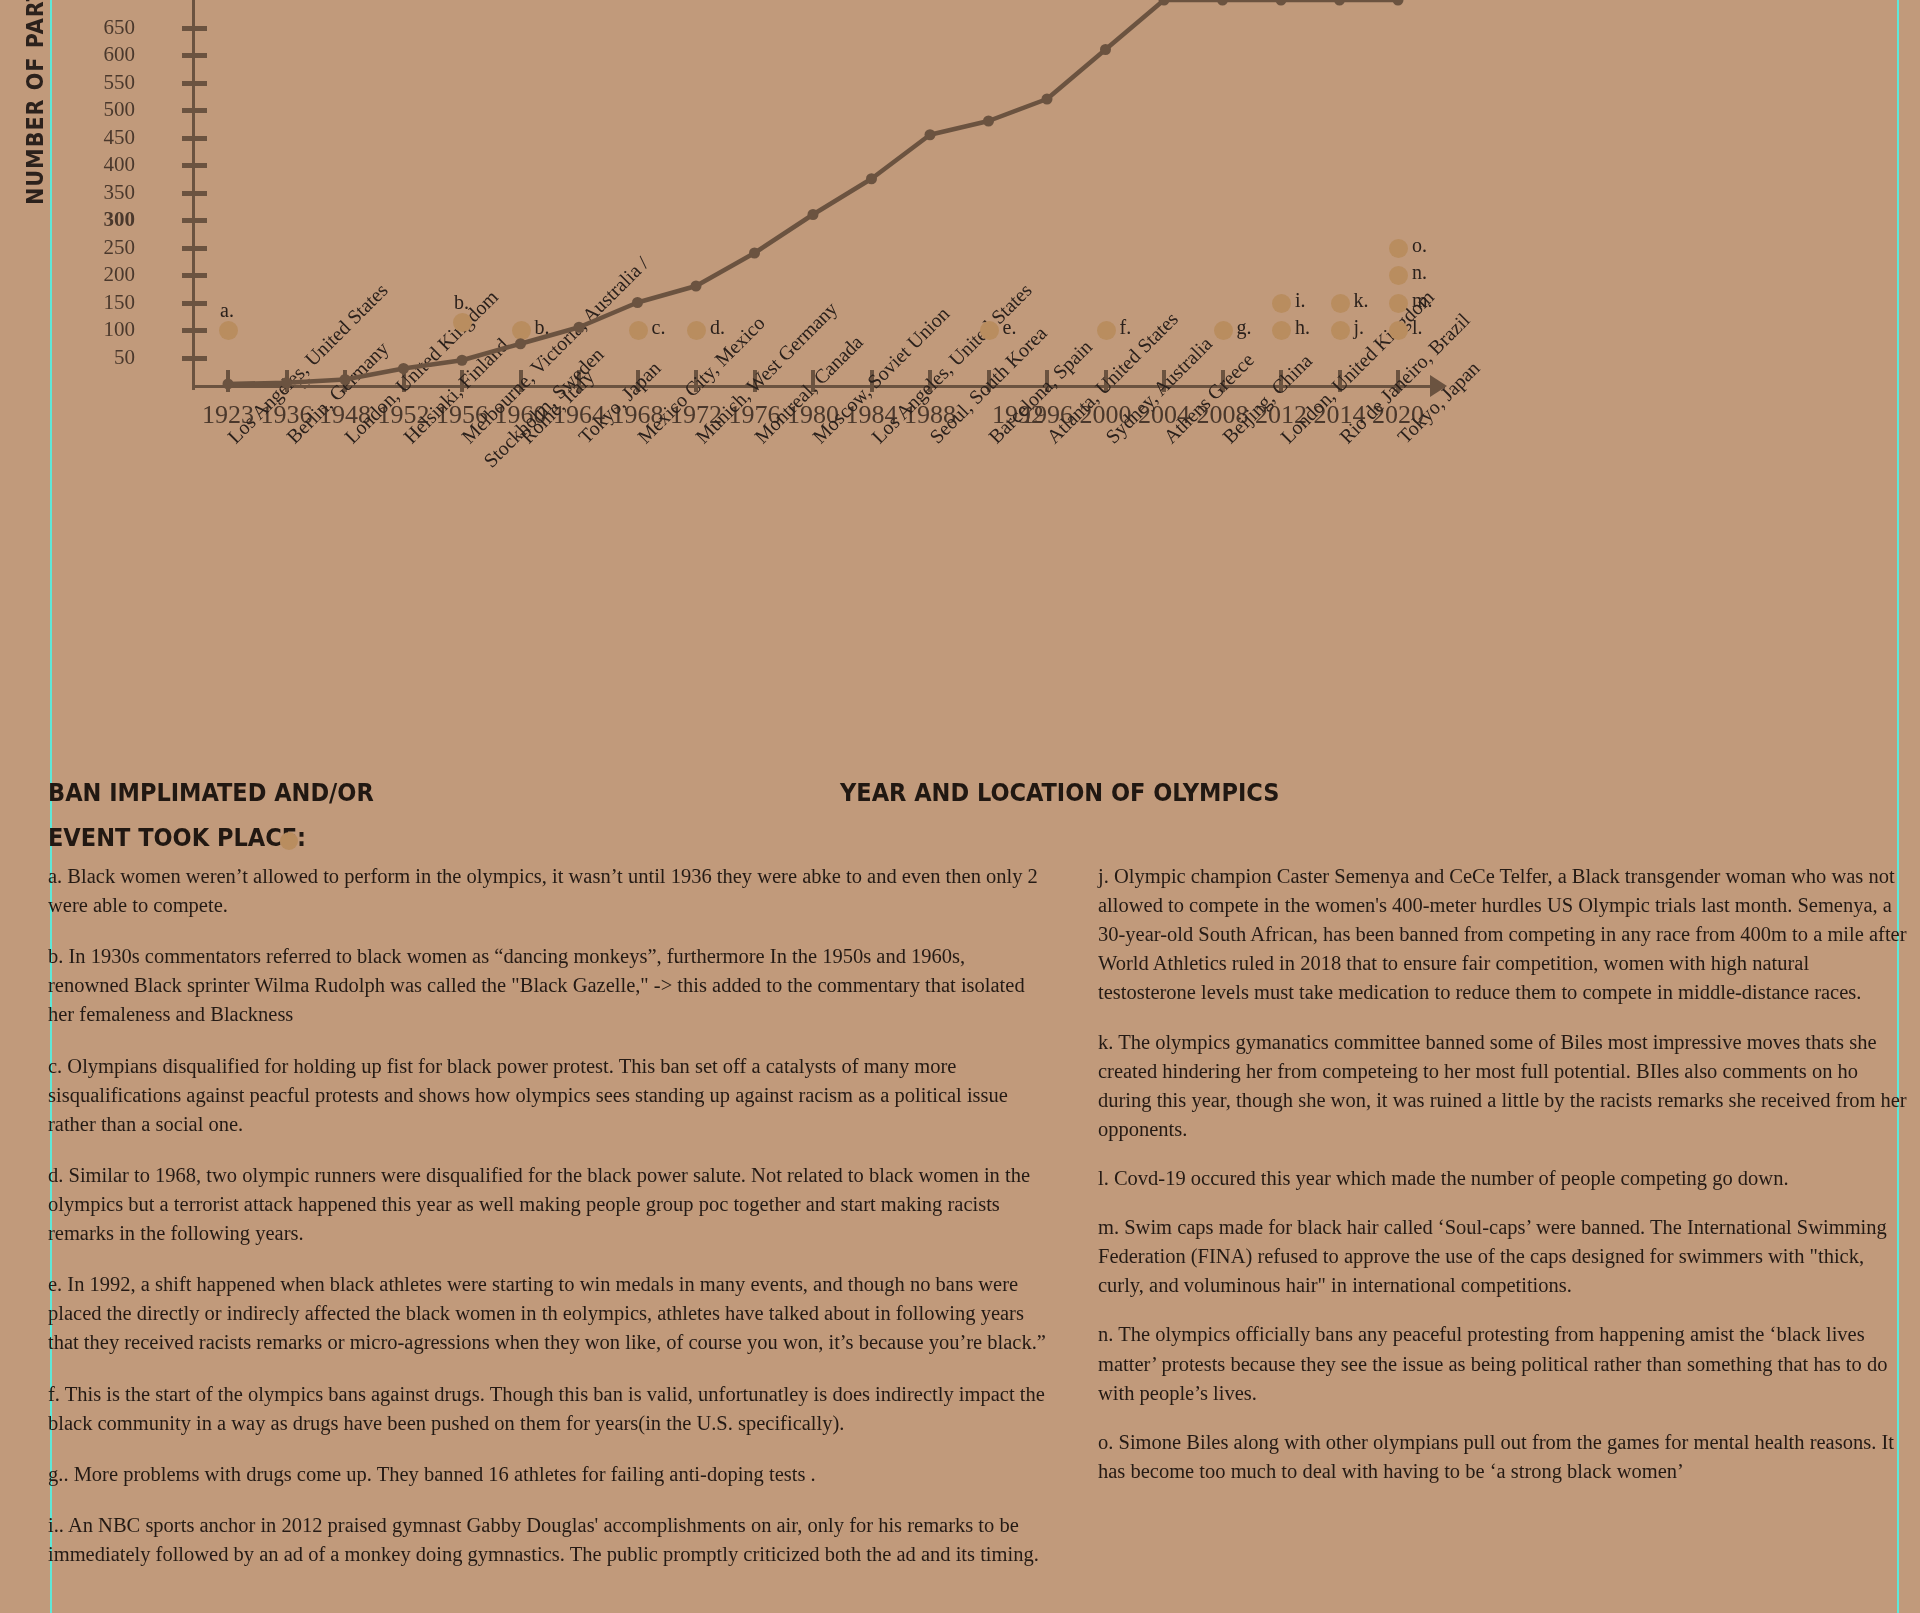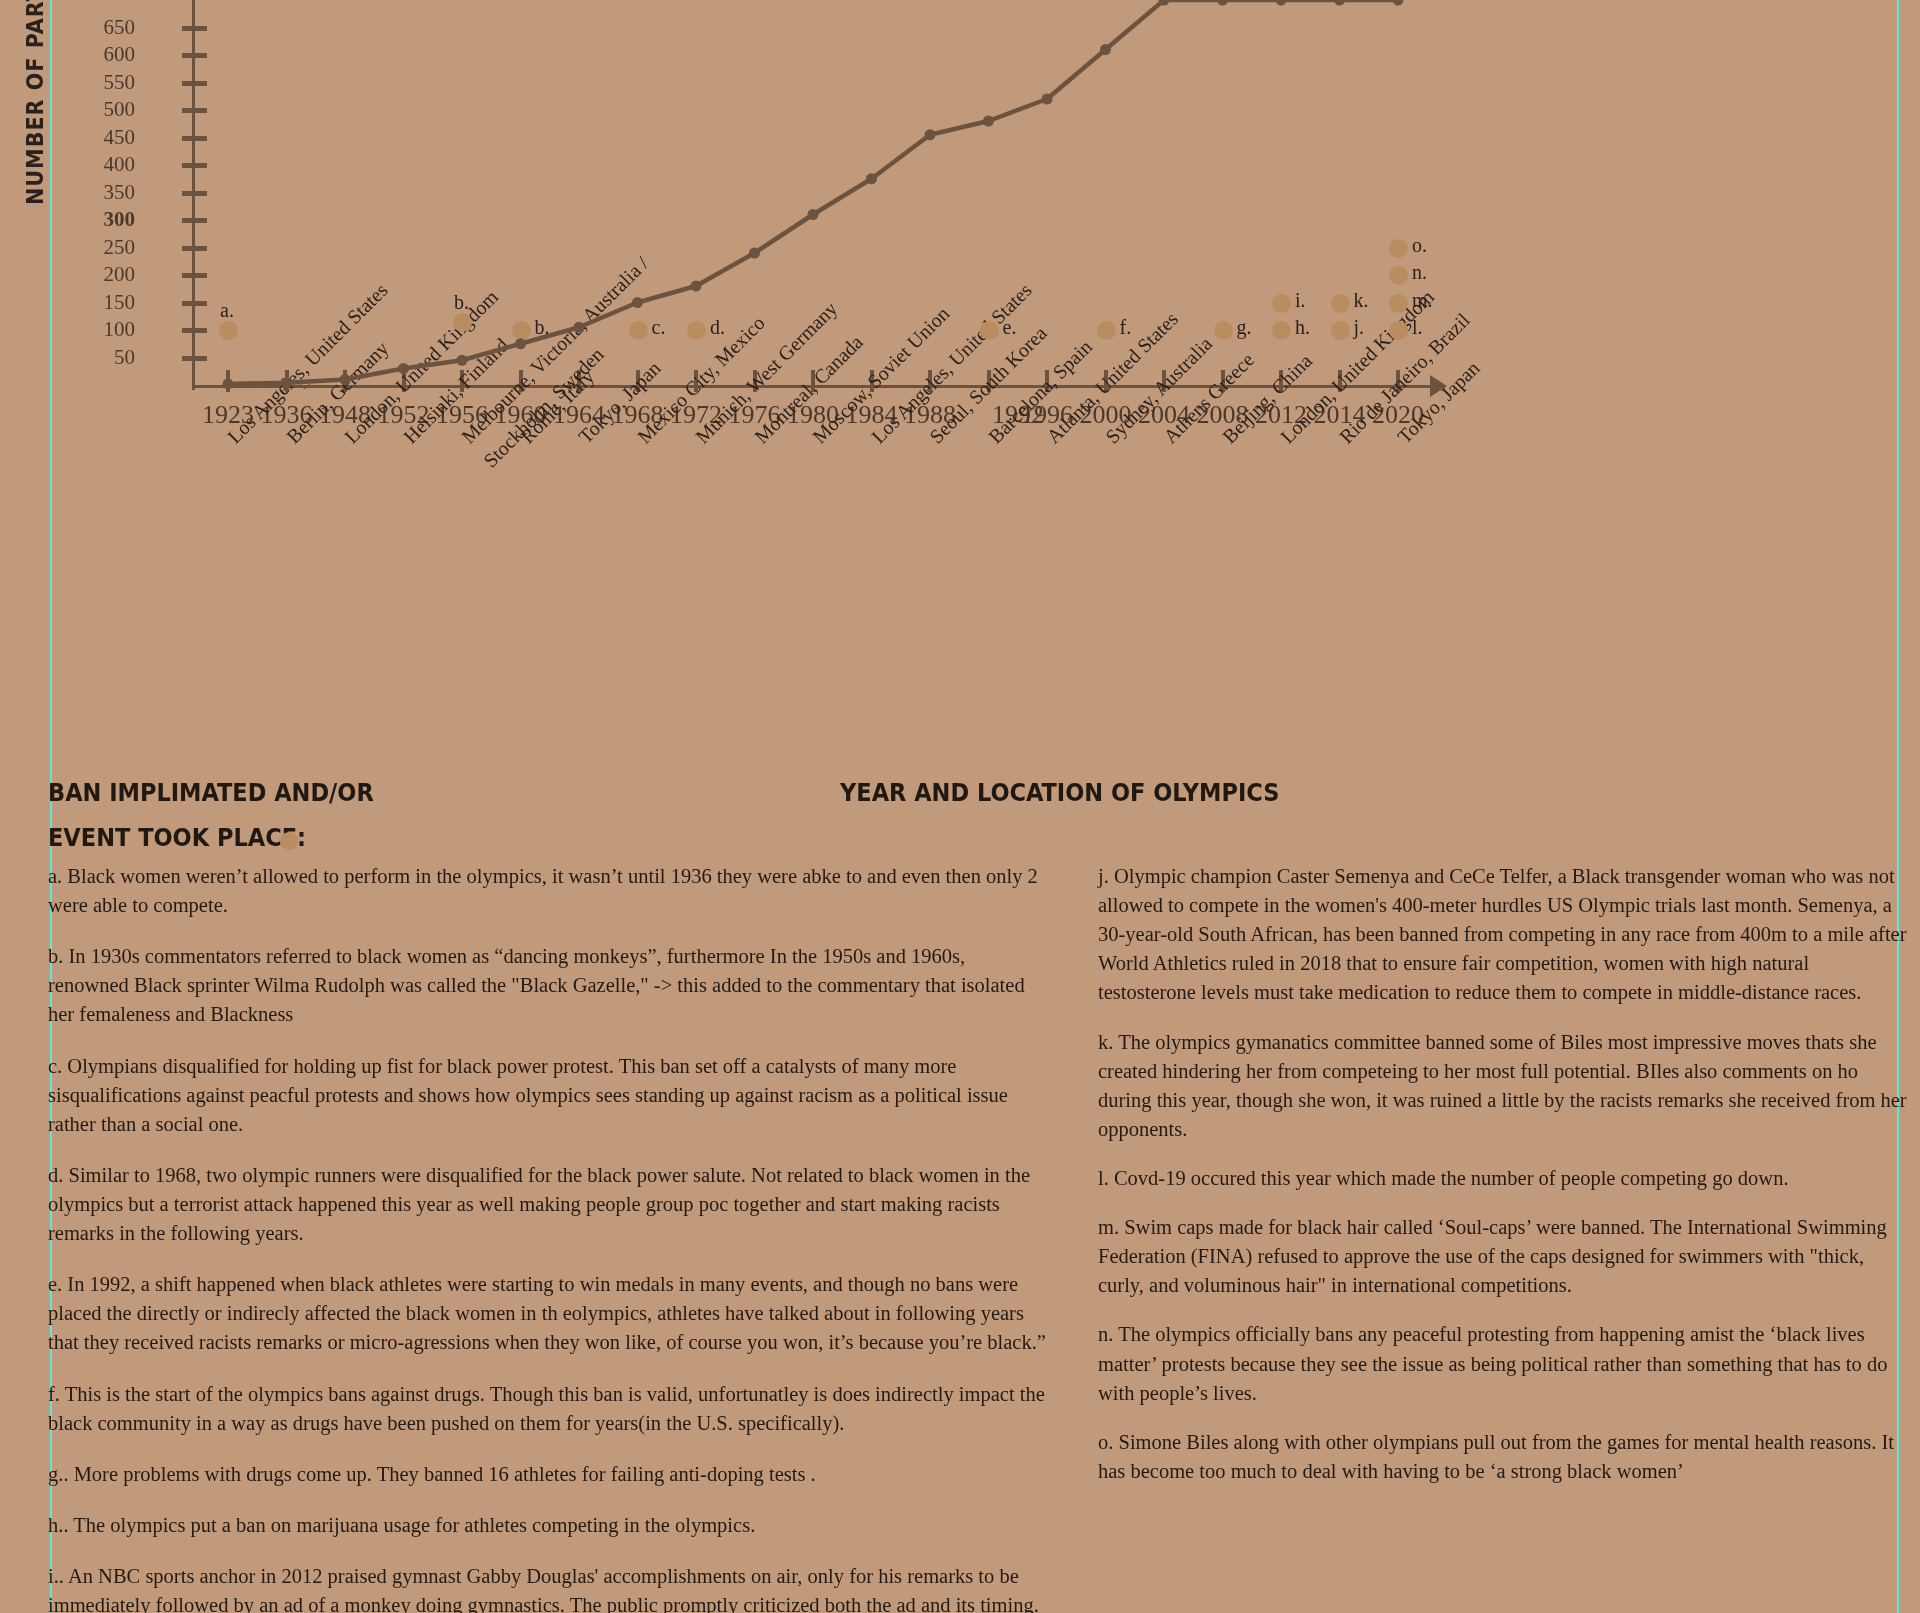--- a/index.html
+++ b/index.html
@@ -340,21 +340,20 @@
 <div class="section-title" id="axis-caption">YEAR AND LOCATION  OF  OLYMPICS</div>
 
 <div class="notes-col" id="notes-left">
     <p class="note">a. Black women weren’t allowed to perform in the olympics, it wasn’t until 1936 they were abke to and even then only 2 were able to compete.</p>
     <p class="note">b. In 1930s commentators referred to black women as “dancing monkeys”, furthermore In the 1950s and 1960s, renowned Black sprinter Wilma Rudolph was called the "Black Gazelle," -&gt; this added to the commentary that isolated her femaleness and Blackness</p>
     <p class="note">c. Olympians disqualified for holding up fist for black power protest. This ban set off a catalysts of many more sisqualifications against peacful protests and shows how olympics sees standing up against racism as a political issue rather than a social one.</p>
     <p class="note">d. Similar to 1968, two olympic runners were disqualified for the black power salute. Not related to black women in the olympics but a terrorist attack happened this year as well making people group poc together and start making racists remarks in the following years.</p>
     <p class="note">e. In 1992, a shift happened when black athletes were starting to win medals in many events, and though no bans were placed the directly or indirecly affected the black women in th eolympics, athletes have talked about in following years that they received racists remarks or micro-agressions when they won like, of course you won, it’s because you’re black.”</p>
     <p class="note">f. This is the start of the olympics bans against drugs. Though this ban is valid, unfortunatley is does indirectly impact the black community in a way as drugs have been pushed on them for years(in the U.S. specifically).</p>
     <p class="note">g.. More problems with drugs come up. They banned 16 athletes for failing anti-doping tests .</p>
-    <p class="note">h.. The olympics put a ban on marijuana usage for athletes competing in the olympics.</p>
     <p class="note">i.. An NBC sports anchor in 2012 praised gymnast Gabby Douglas' accomplishments on air, only for his remarks to be immediately followed by an ad of a monkey doing gymnastics. The public promptly criticized both the ad and its timing.</p>
   </div>
 <div class="notes-col" id="notes-right">
     <p class="note">j. Olympic champion Caster Semenya and CeCe Telfer, a Black transgender woman who was not allowed to compete in the women's 400-meter hurdles US Olympic trials last month. Semenya, a 30-year-old South African, has been banned from competing in any race from 400m to a mile after World Athletics ruled in 2018 that to ensure fair competition, women  with high natural testosterone levels must take medication to reduce them to compete in middle-distance races.</p>
     <p class="note">k. The olympics gymanatics committee banned some of Biles most impressive moves thats she created hindering her from competeing to her most full potential. BIles also comments on ho during this year, though she won, it was ruined a little by the racists remarks she received from her opponents.</p>
     <p class="note">l. Covd-19 occured this year which made the number of people competing go down.</p>
     <p class="note">m. Swim caps made for black hair called ‘Soul-caps’ were banned. The International Swimming Federation (FINA) refused to approve the use of the caps designed for swimmers with "thick, curly, and voluminous hair" in international competitions.</p>
     <p class="note">n. The olympics officially bans any peaceful protesting from happening amist the ‘black lives matter’ protests because they see the issue as being political rather than something that has to do with people’s lives.</p>
     <p class="note">o. Simone Biles along with other olympians pull out from the games for mental health reasons. It has become too much to deal with having to be ‘a strong black women’</p>
   </div>

